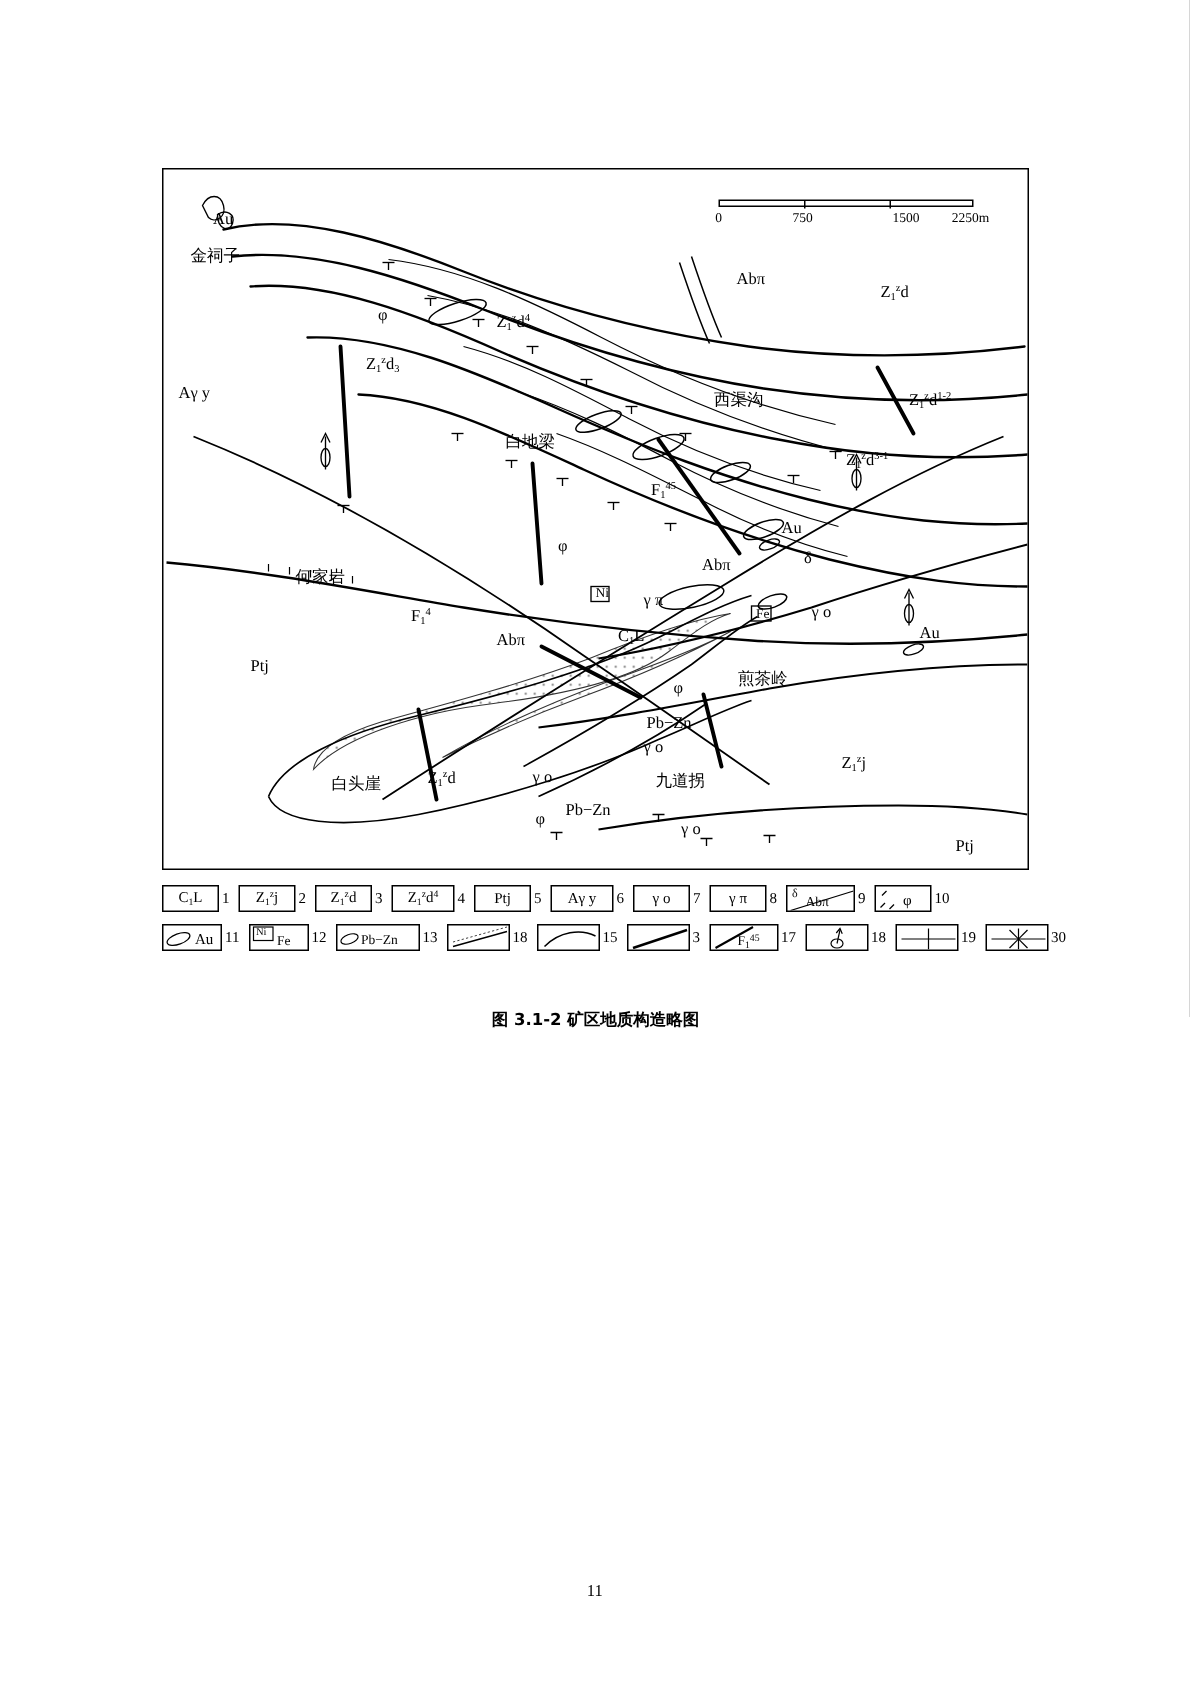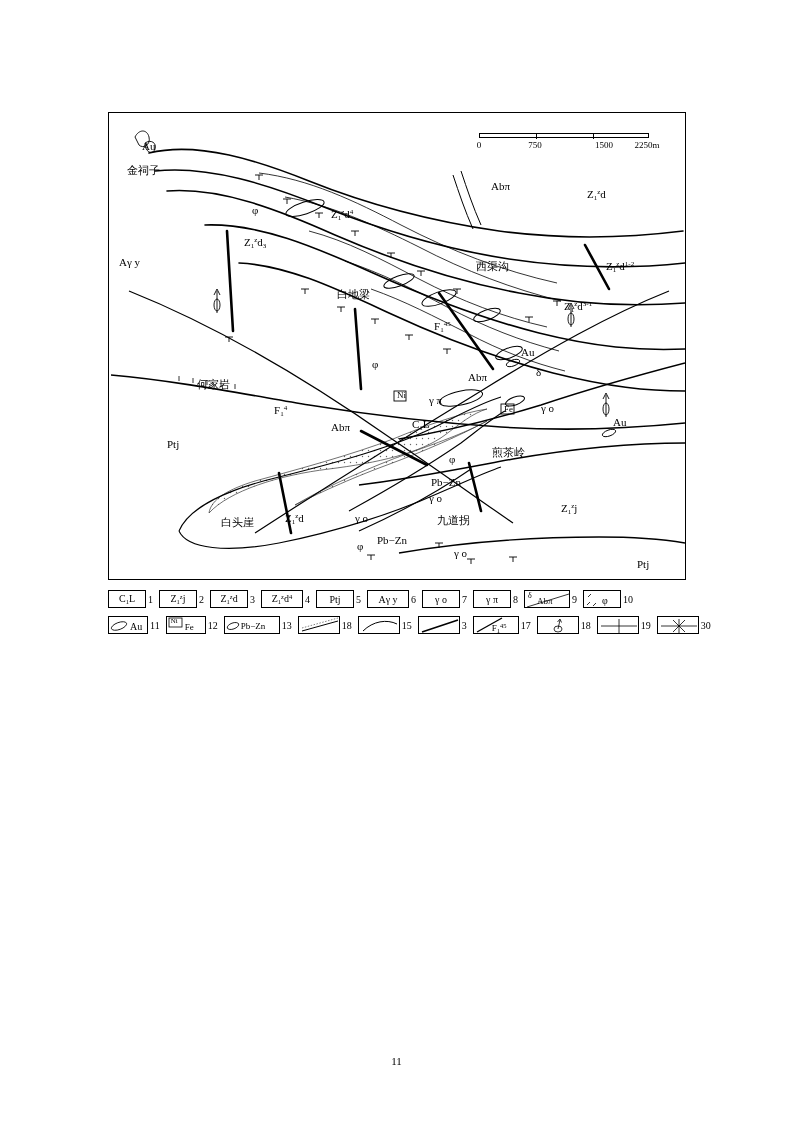--- a/index.html
+++ b/index.html
@@ -586,16 +586,17 @@
               <line x1="21" y1="2" x2="21" y2="16" stroke="#000" stroke-width="0.8"></line>
               <line x1="15" y1="3" x2="27" y2="15" stroke="#000" stroke-width="0.8"></line>
               <line x1="27" y1="3" x2="15" y2="15" stroke="#000" stroke-width="0.8"></line>
             </svg>
           </div>
           <span class="legend-num">30</span>
         </div>
       </div>
     </div>
 
+    <div class="caption">图 3.1-2  矿区地质构造略图</div>
   </div>
 
   <div class="footer">11</div>
 </div>
 
 </body></html>

